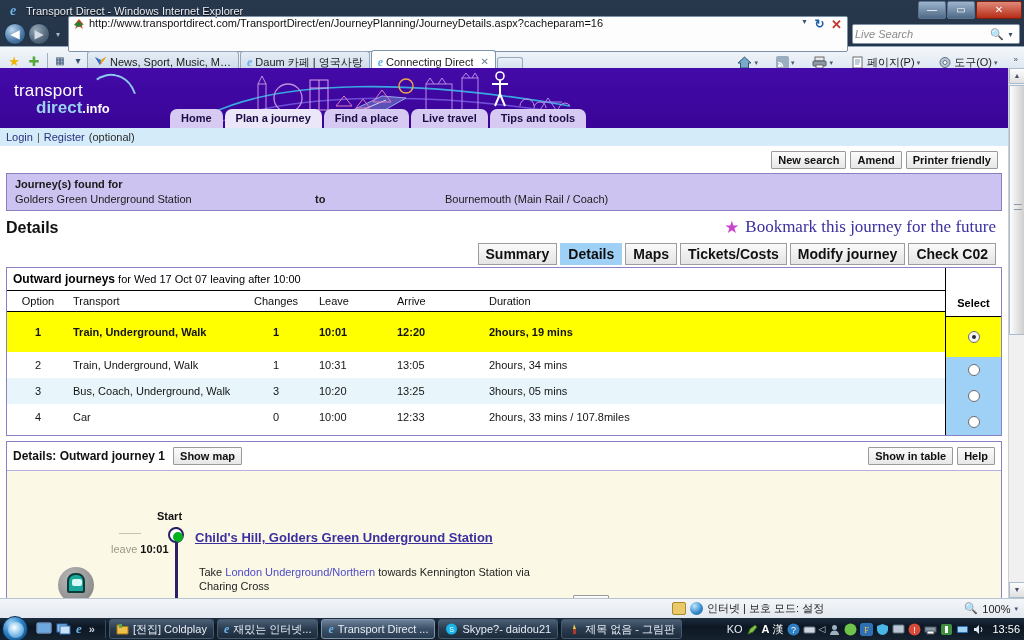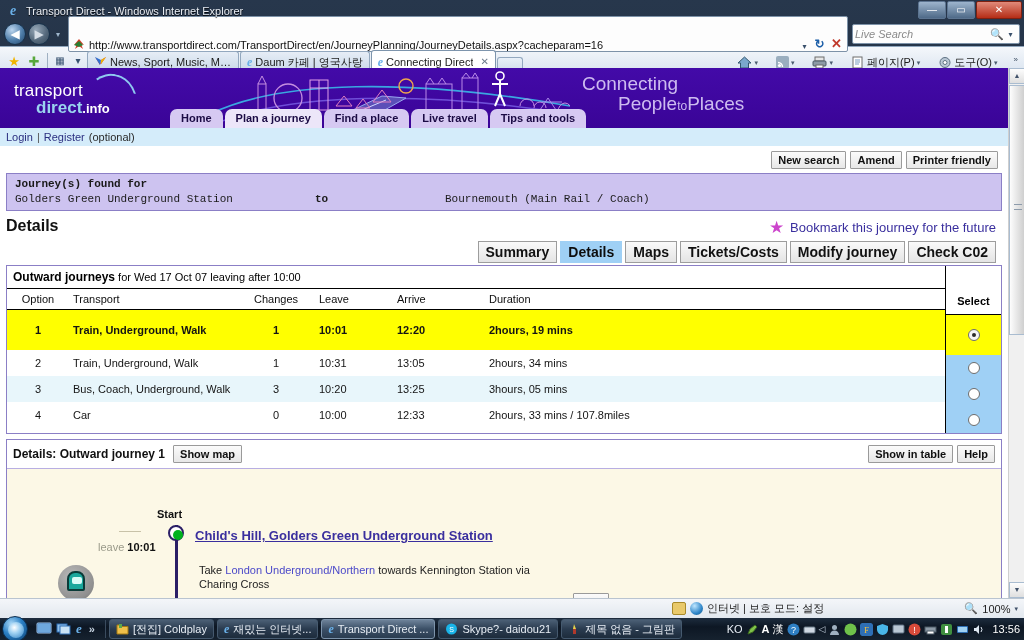--- a/index.html
+++ b/index.html
@@ -58,21 +58,21 @@
     border: 1px solid #17314a;
     color: #fff; font-size: 12px; line-height: 20px; text-align: center;
     margin-right: 2px;
   }
   .navbtn.fwd {
     background: radial-gradient(circle at 35% 30%, #97a8b8 0%, #55697c 55%, #36485a 100%);
     color: #d5dde6;
   }
   .navdrop { width: 12px; color: #9fb6cc; font-size: 8px; text-align:center; margin-right:4px;}
   .addrwrap {
-    flex: 1 1 auto; height: 36px; display: flex; align-items: flex-end;
+    flex: 1 1 auto; height: 36px; display: flex; align-items: flex-start;
     background: #fdfdfd; border: 1px solid #7d92a8; border-radius: 2px;
     padding: 0 2px; overflow: hidden;
   }
   .addr-favicon {
     width: 14px; height: 14px; margin: 0 3px 0 1px; flex: none;
     position: relative;
   }
   .addr-text {
     flex: 1 1 auto; font-size: 11px; color: #101010; white-space: nowrap;
     overflow: hidden; text-overflow: clip;
@@ -168,33 +168,33 @@
   
   .content { padding: 0 6px; }
   .btnrow { display:flex; justify-content:flex-end; gap: 4px; padding: 5px 4px 4px 0; }
   .gbtn {
     background: linear-gradient(180deg,#fbfbfb 0%,#e7e7e7 100%);
     border: 1px solid #9a9a9a; padding: 2px 6px;
     font-size: 11px; font-weight: bold; color:#101010; border-radius: 1px;
   }
   .journeybox {
     background: #cdc3f0; border: 1px solid #8b7fc6;
-    padding: 4px 8px 5px 8px; margin: 0 0 0 0; font-family: Liberation Mono, monospace;
+    padding: 4px 8px 5px 8px; margin: 0 0 0 0;
   }
   .journeybox .jb1 { font-weight: bold; font-size: 11px; color:#191919; margin-bottom: 3px;}
   .journeybox .jb2 { display:flex; font-size: 11px; color:#1b1b1b;}
   .jb2 .from { width: 300px; }
   .jb2 .tow { width: 130px; font-weight:bold; text-align:left;}
   .detailsrow { display:flex; align-items:flex-end; margin-top: 6px; }
   .details-h { font-size: 16px; font-weight: bold; color:#101010; }
   .bookmark { margin-left: auto; display:flex; align-items:center; gap: 5px; padding-right: 6px;}
   .star {
     width: 16px; height: 15px; color:#cc44cc; font-size: 17px; line-height: 15px;
   }
-  .bookmark .bl { color:#3a2f9e; font-size: 13px; }
+  .bookmark .bl { color:#3a2f9e; font-size: 17px; font-family: Liberation Serif, serif; }
   .tabsrow {
     display:flex; justify-content:flex-end; gap: 3px; margin-top: 6px; padding-right: 6px;
     background: transparent;
   }
   .ptab {
     background: linear-gradient(180deg,#fafafa 0%,#e4e4e4 100%);
     border: 1px solid #9d9d9d; padding: 2px 7px; font-size: 14px; font-weight: bold; color:#111;
   }
   .ptab.cur { background: #9fd0f5; border-color: #9fd0f5; color:#0d0d0d; }
   
@@ -488,26 +488,20 @@
           <path d="M252 8 l4-5 4 5M262 8 l3-5 3 5" stroke="#b98ae8" fill="none"></path>
           <circle cx="290" cy="6" r="4" fill="none" stroke="#ffffff" stroke-width="1.6"></circle>
           <path d="M290 10 v14 M282 14 h16 M290 24 l-5 12 M290 24 l5 12" stroke="#ffffff" stroke-width="2" fill="none"></path>
           <path d="M310 36 a7 7 0 0 1 14 0" fill="none" stroke="#c58fe0"></path>
           <path d="M324 38 a6 6 0 0 1 12 0" fill="none" stroke="#c58fe0"></path>
           <path d="M330 40 l8-12 8 12" fill="none" stroke="#a98ae8"></path>
           <path d="M332 32 h20" stroke="#a98ae8"></path>
           <path d="M348 42 a7 9 0 1 1 14 0" fill="none" stroke="#c58fe0"></path>
         </svg>
 
-        <div class="tagline">
-          <div>Connecting</div>
-          <div class="t2">
-            <span>People</span><span class="to">to</span><span>Places</span>
-          </div>
-        </div>
 
         <div class="navtabs">
           <div class="ntab">Home</div>
           <div class="ntab sel">Plan a journey</div>
           <div class="ntab">Find a place</div>
           <div class="ntab">Live travel</div>
           <div class="ntab">Tips and tools</div>
         </div>
       </div>
 
@@ -635,21 +629,21 @@
           </div>
 
           <div class="dpbody">
             <div class="tl-start">Start</div>
             <div class="tl-line"></div>
 
             <div class="tick" style="left:112px;top:62px;"></div>
             <div class="node" style="left:161px;top:56px;">
               <span class="inner"></span>
             </div>
-            <div class="timelbl" style="left:91px;top:72px;">
+            <div class="timelbl" style="left:104px;top:72px;">
               <span class="lw">leave</span>
               <span class="tv">10:01</span>
             </div>
             <div class="stopname" style="left:188px;top:59px;">Child's Hill, Golders Green Underground Station</div>
 
             <div style="position:absolute;left:34px;top:96px;width:70px;">
               <div class="ubadge" style="margin:0 auto;">
                 <span class="utrain"></span>
               </div>
 

